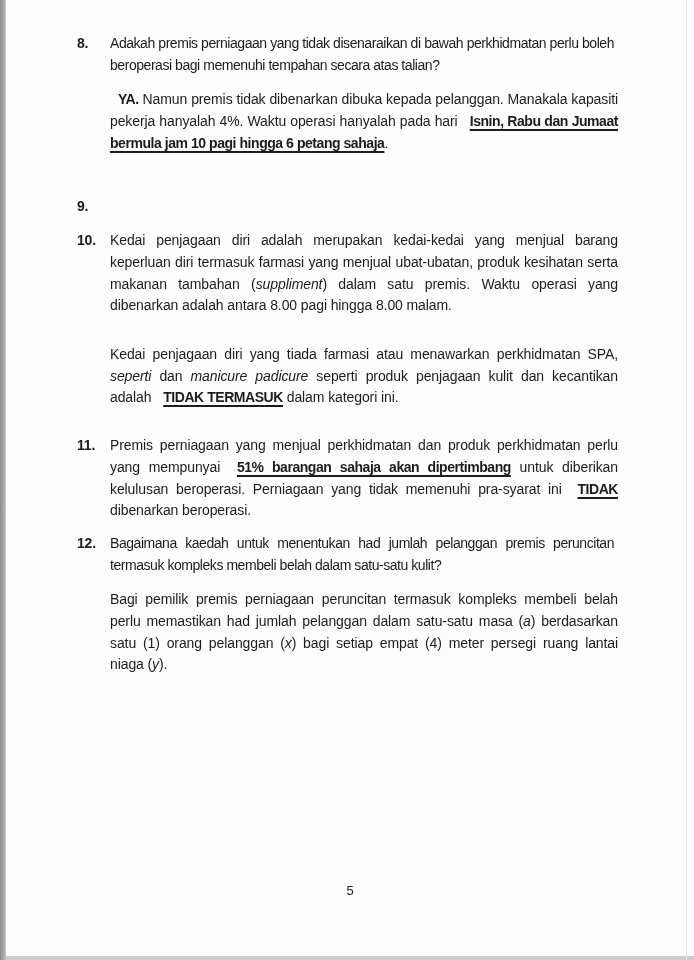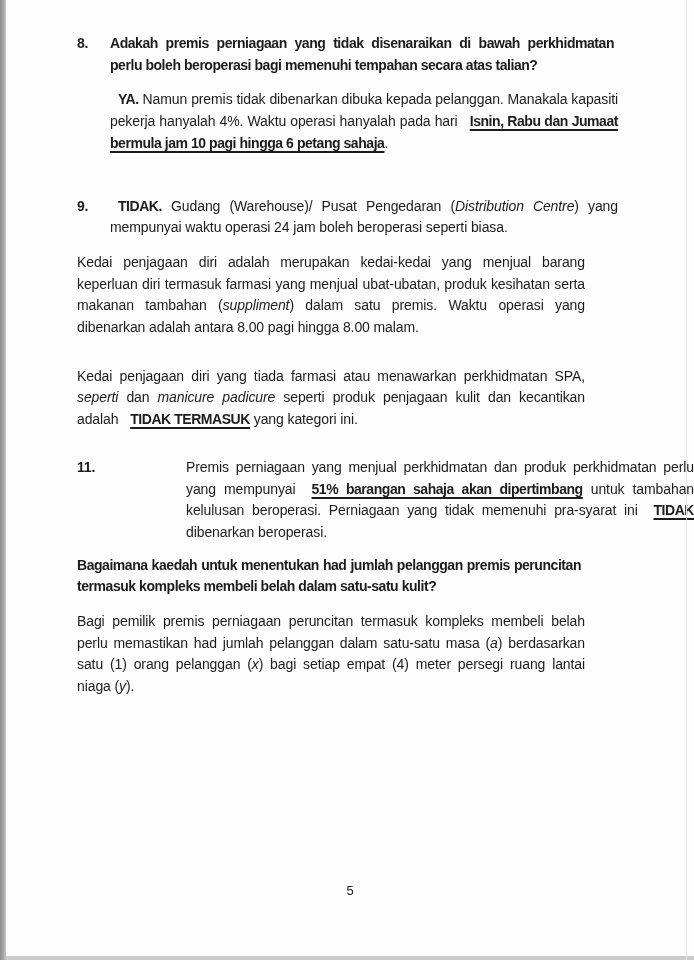--- a/index.html
+++ b/index.html
@@ -35,30 +35,30 @@
     padding: 33px 0 0 71px;
     color: #1c1c1c;
     font-size: 14px;
     line-height: 21.7px;
     letter-spacing: -0.1px;
   }
 
   .item { display: flex; margin-bottom: 13px; }
   .item[data-index="0"] { margin-bottom: 41px; }
   .item[data-index="2"] { margin-bottom: 26px; }
-  .item[data-index="3"] { margin-bottom: 11px; justify-content: space-between; }
+  .item[data-index="3"] { margin-bottom: 11px; }
 
   .num {
     flex: 0 0 33px; width: 33px;
     font-weight: 700; letter-spacing: -0.2px;
   }
   .content { flex: 0 0 508px; width: 508px; }
 
   .question {
-    font-weight: 700;
+    font-weight: 400;
     text-align: justify;
     letter-spacing: -0.45px;
     margin: 0 4px 13px 0;
   }
   .answer { text-align: justify; margin: 0; }
   .answer + .answer { margin-top: 27px; }
 
   .b { font-weight: 700; letter-spacing: -0.45px; margin-left: 8px; }
   .i { font-style: italic; }
   .u {
@@ -88,36 +88,37 @@
         <div class="item" data-index="0">
           <div class="num">8.</div>
           <div class="content">
             <div class="question"><span>Adakah premis perniagaan yang tidak disenaraikan di bawah perkhidmatan perlu boleh beroperasi bagi memenuhi tempahan secara atas talian?</span></div>
             <div class="answer"><span class="b">YA.</span><span> Namun premis tidak dibenarkan dibuka kepada pelanggan. Manakala kapasiti pekerja hanyalah 4%. Waktu operasi hanyalah pada hari </span><span class="b u">Isnin, Rabu dan Jumaat bermula jam 10 pagi hingga 6 petang sahaja</span><span>.</span></div>
           </div>
         </div>
         <div class="item" data-index="1">
           <div class="num">9.</div>
           <div class="content">
-            <div class="answer"><span class="b">TIDAK.</span><span> Gudang (Warehouse)/ Pusat Pengedaran (</span><span class="i">Distribution Centre</span><span>) yang mempunyai waktu operasi 24 jam boleh beroperasi seperti biasa.</span></div>
           </div>
         </div>
         <div class="item" data-index="2">
+          <div class="num">10.</div>
           <div class="content">
             <div class="answer"><span>Kedai penjagaan diri adalah merupakan kedai-kedai yang menjual barang keperluan diri termasuk farmasi yang menjual ubat-ubatan, produk kesihatan serta makanan tambahan (</span><span class="i">suppliment</span><span>) dalam satu premis. Waktu operasi yang dibenarkan adalah antara 8.00 pagi hingga 8.00 malam.</span></div>
-            <div class="answer"><span>Kedai penjagaan diri yang tiada farmasi atau menawarkan perkhidmatan SPA, </span><span class="i">seperti</span><span> dan </span><span class="i">manicure padicure</span><span> seperti produk penjagaan kulit dan kecantikan adalah </span><span class="b u">TIDAK TERMASUK</span><span> yang kategori ini.</span></div>
+            <div class="answer"><span>Kedai penjagaan diri yang tiada farmasi atau menawarkan perkhidmatan SPA, </span><span class="i">seperti</span><span> dan </span><span class="i">manicure padicure</span><span> seperti produk penjagaan kulit dan kecantikan adalah </span><span class="b u">TIDAK TERMASUK</span><span> dalam kategori ini.</span></div>
           </div>
         </div>
         <div class="item" data-index="3">
           <div class="num">11.</div>
           <div class="content">
-            <div class="answer"><span>Premis perniagaan yang menjual perkhidmatan dan produk perkhidmatan perlu yang mempunyai </span><span class="b u">51% barangan sahaja akan dipertimbang</span><span> untuk tambahan kelulusan beroperasi. Perniagaan yang tidak memenuhi pra-syarat ini </span><span class="b u">TIDAK</span><span> dibenarkan beroperasi.</span></div>
+            <div class="answer"><span>Premis perniagaan yang menjual perkhidmatan dan produk perkhidmatan perlu yang mempunyai </span><span class="b u">51% barangan sahaja akan dipertimbang</span><span> untuk diberikan kelulusan beroperasi. Perniagaan yang tidak memenuhi pra-syarat ini </span><span class="b u">TIDAK</span><span> dibenarkan beroperasi.</span></div>
           </div>
         </div>
         <div class="item" data-index="4">
+          <div class="num">12.</div>
           <div class="content">
             <div class="question"><span>Bagaimana kaedah untuk menentukan had jumlah pelanggan premis peruncitan termasuk kompleks membeli belah dalam satu-satu kulit?</span></div>
             <div class="answer"><span>Bagi pemilik premis perniagaan peruncitan termasuk kompleks membeli belah perlu memastikan had jumlah pelanggan dalam satu-satu masa (</span><span class="i">a</span><span>) berdasarkan satu (1) orang pelanggan (</span><span class="i">x</span><span>) bagi setiap empat (4) meter persegi ruang lantai niaga (</span><span class="i">y</span><span>).</span></div>
           </div>
         </div>
       </div>
     <div class="page-number">5</div>
   </div>
 </div>
 

